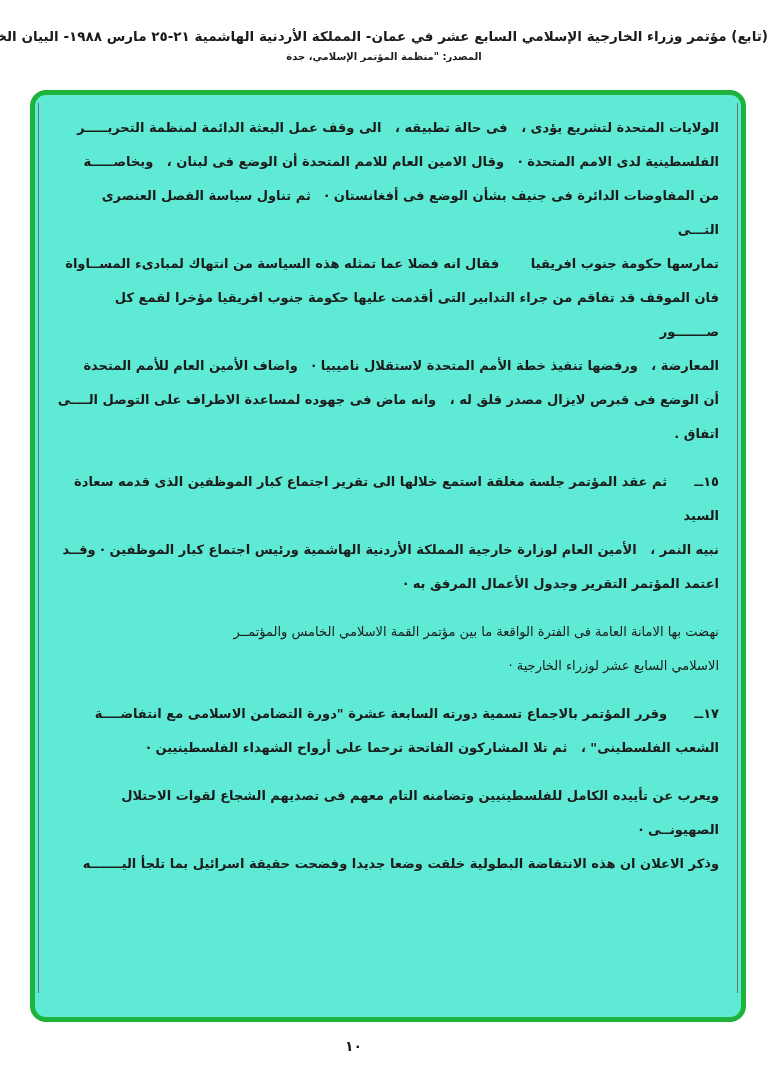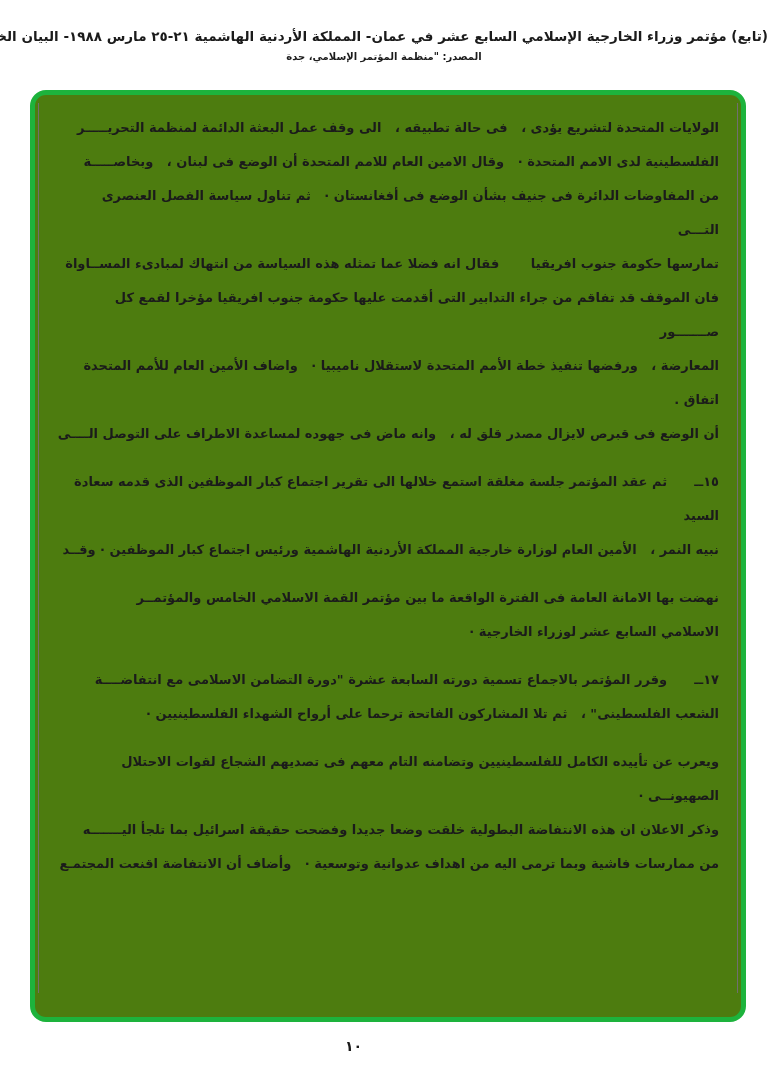--- a/index.html
+++ b/index.html
@@ -39,42 +39,42 @@
     left: 30px;
     top: 90px;
     width: 716px;
     height: 932px;
     box-sizing: border-box;
     border: 5px solid #1db33c;
     border-radius: 16px;
     padding: 16px 22px 0 22px;
     direction: rtl;
     text-align: right;
-    background: #4d7c0f;
+    background: #5eead4;
   }
   
   .scan-line {
     position: absolute;
     top: 8px;
     width: 1px;
     height: 890px;
     background: #6f6f6f;
   }
   .scan-line.left  { left: 3px; }
   .scan-line.right { right: 3px; }
   .paragraph { margin: 0 0 14px 0; }
   .line {
     font-size: 13px;
     font-weight: bold;
     line-height: 34px;
     white-space: pre-wrap;
     overflow: hidden;
   }
   .line.tw {
-    font-weight: bold;
+    font-weight: normal;
     letter-spacing: 0.5px;
   }
   .page-number {
     position: absolute;
     left: 0;
     top: 1038px;
     width: 707px;
     text-align: center;
     font-size: 14px;
     font-weight: bold;
@@ -93,40 +93,40 @@
   <div class="scan-line left"></div>
   <div class="scan-line right"></div>
 
   <div class="paragraph">
     <div class="line">الولايات المتحدة لتشريع يؤدى ،   فى حالة تطبيقه ،   الى وقف عمل البعثة الدائمة لمنظمة التحريـــــر</div>
     <div class="line">الفلسطينية لدى الامم المتحدة ·   وقال الامين العام للامم المتحدة أن الوضع فى لبنان ،   وبخاصـــــة</div>
     <div class="line">من المفاوضات الدائرة فى جنيف بشأن الوضع فى أفغانستان ·   ثم تناول سياسة الفصل العنصرى التـــى</div>
     <div class="line">تمارسها حكومة جنوب افريقيا       فقال انه فضلا عما تمثله هذه السياسة من انتهاك لمبادىء المســاواة</div>
     <div class="line">فان الموقف قد تفاقم من جراء التدابير التى أقدمت عليها حكومة جنوب افريقيا مؤخرا لقمع كل صـــــــور</div>
     <div class="line">المعارضة ،   ورفضها تنفيذ خطة الأمم المتحدة لاستقلال ناميبيا ·   واضاف الأمين العام للأمم المتحدة</div>
+    <div class="line">أن الوضع فى قبرص لايزال مصدر قلق له ،   وانه ماض فى جهوده لمساعدة الاطراف على التوصل الــــى</div>
     <div class="line">اتفاق .</div>
-    <div class="line">أن الوضع فى قبرص لايزال مصدر قلق له ،   وانه ماض فى جهوده لمساعدة الاطراف على التوصل الــــى</div>
   </div>
 
   <div class="paragraph">
     <div class="line">١٥ــ      ثم عقد المؤتمر جلسة مغلقة استمع خلالها الى تقرير اجتماع كبار الموظفين الذى قدمه سعادة السيد</div>
     <div class="line">نبيه النمر ،   الأمين العام لوزارة خارجية المملكة الأردنية الهاشمية ورئيس اجتماع كبار الموظفين · وقــد</div>
+    <div class="line">اعتمد المؤتمر التقرير وجدول الأعمال المرفق به ·</div>
   </div>
 
   <div class="paragraph">
     <div class="line tw">نهضت بها الامانة العامة فى الفترة الواقعة ما بين مؤتمر القمة الاسلامي الخامس والمؤتمــر</div>
     <div class="line tw">الاسلامي السابع عشر لوزراء الخارجية ·</div>
   </div>
 
   <div class="paragraph">
     <div class="line">١٧ــ      وقرر المؤتمر بالاجماع تسمية دورته السابعة عشرة "دورة التضامن الاسلامى مع انتفاضــــة</div>
     <div class="line">الشعب الفلسطينى" ،   ثم تلا المشاركون الفاتحة ترحما على أرواح الشهداء الفلسطينيين ·</div>
   </div>
 
   <div class="paragraph">
     <div class="line">ويعرب عن تأييده الكامل للفلسطينيين وتضامنه التام معهم فى تصديهم الشجاع لقوات الاحتلال الصهيونــى ·</div>
     <div class="line">وذكر الاعلان ان هذه الانتفاضة البطولية خلقت وضعا جديدا وفضحت حقيقة اسرائيل بما تلجأ اليـــــــه</div>
-    <div class="line">من ممارسات فاشية وبما ترمى اليه من اهداف عدوانية وتوسعية ·   وأضاف أن الانتفاضة اقنعت المجتمـع</div>
 
   </div>
 </div>
 
 <div class="page-number">١٠</div>
 
 </body></html>

